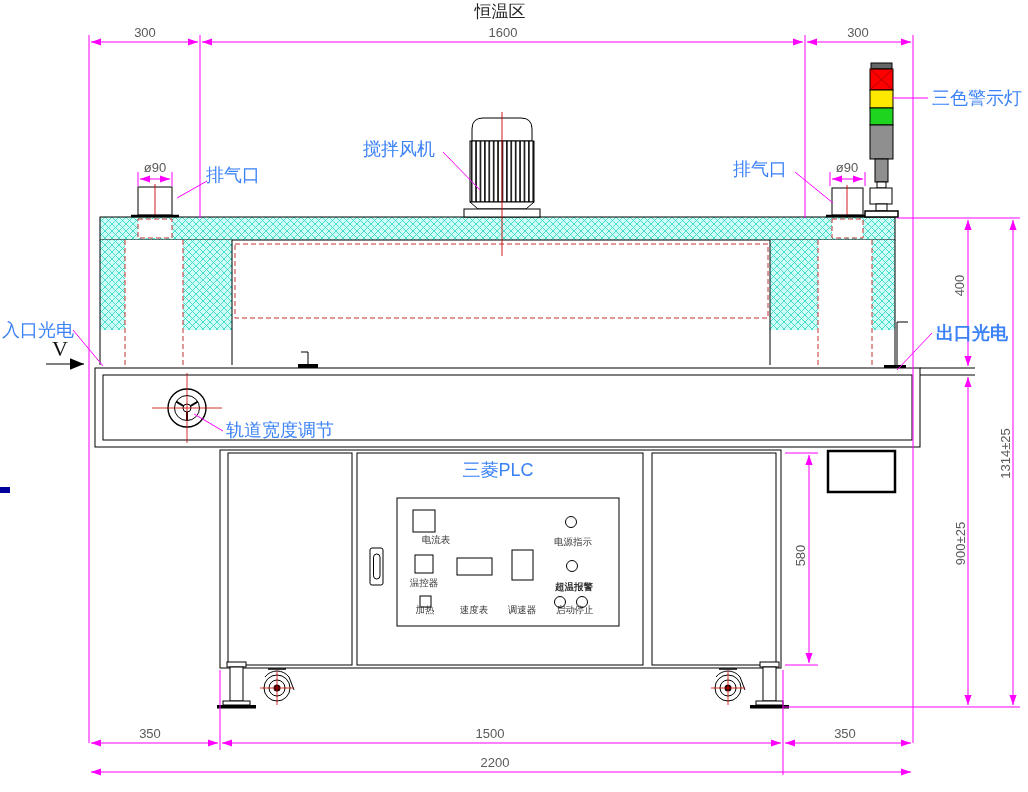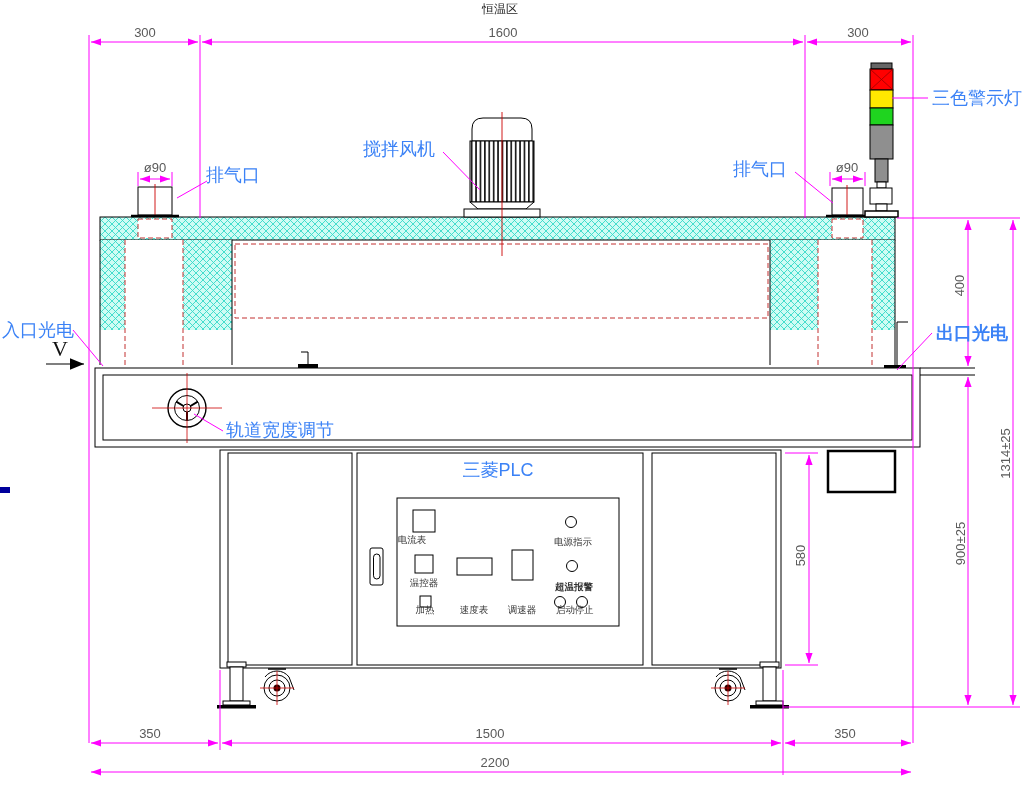--- a/index.html
+++ b/index.html
@@ -1,20 +1,20 @@
 <!DOCTYPE html>
 <html><head>
 <meta charset="utf-8">
 <style>
   html,body{margin:0;padding:0;background:#FFFFFF;}
   #canvas{position:relative;width:1028px;height:792px;background:#FFFFFF;overflow:hidden;
           font-family:"Liberation Sans", sans-serif;}
   #canvas svg{position:absolute;left:0;top:0;}
   .txt{position:absolute;color:#3b82f6;font-size:18px;white-space:nowrap;line-height:1.1;}
-  .title{font-size:12px;color:#222;text-align:center;}
+  .title{font-size:17px;color:#222;text-align:center;}
   .dim{position:absolute;color:#5a5a5a;font-size:13px;text-align:center;white-space:nowrap;line-height:1;}
   .vdim{transform:rotate(-90deg);}
   .plabel{position:absolute;color:#333;font-size:9.5px;text-align:center;white-space:nowrap;line-height:1;}
   .vee{position:absolute;color:#111;font-size:22px;font-family:"Liberation Serif", serif;line-height:1;}
 </style>
 </head>
 <body>
 
 <div id="canvas">
 
@@ -210,21 +210,21 @@
 <div class="dim vdim" style="left:939px;top:279px;width:40px;">400</div>
 <div class="dim vdim" style="left:780px;top:549px;width:40px;">580</div>
 <div class="dim vdim" style="left:930px;top:537px;width:60px;">900±25</div>
 <div class="dim vdim" style="left:970px;top:447px;width:70px;">1314±25</div>
 
 <div class="dim" style="left:110px;top:727px;width:80px;">350</div>
 <div class="dim" style="left:450px;top:727px;width:80px;">1500</div>
 <div class="dim" style="left:805px;top:727px;width:80px;">350</div>
 <div class="dim" style="left:455px;top:756px;width:80px;">2200</div>
 
-<div class="plabel" style="left:388px;top:535px;width:48px;text-align:center;">电流表</div>
+<div class="plabel" style="left:412px;top:535px;width:48px;text-align:center;">电流表</div>
 <div class="plabel" style="left:549px;top:537px;width:48px;">电源指示</div>
 <div class="plabel" style="left:400px;top:578px;width:48px;">温控器</div>
 <div class="plabel" style="left:548px;top:582px;width:52px;font-weight:bold;">超温报警</div>
 <div class="plabel" style="left:405px;top:605px;width:40px;">加热</div>
 <div class="plabel" style="left:450px;top:605px;width:48px;">速度表</div>
 <div class="plabel" style="left:498px;top:605px;width:48px;">调速器</div>
 <div class="plabel" style="left:545px;top:605px;width:30px;text-align:right;">启动</div>
 <div class="plabel" style="left:569px;top:605px;width:30px;">停止</div>
 
 </div>

